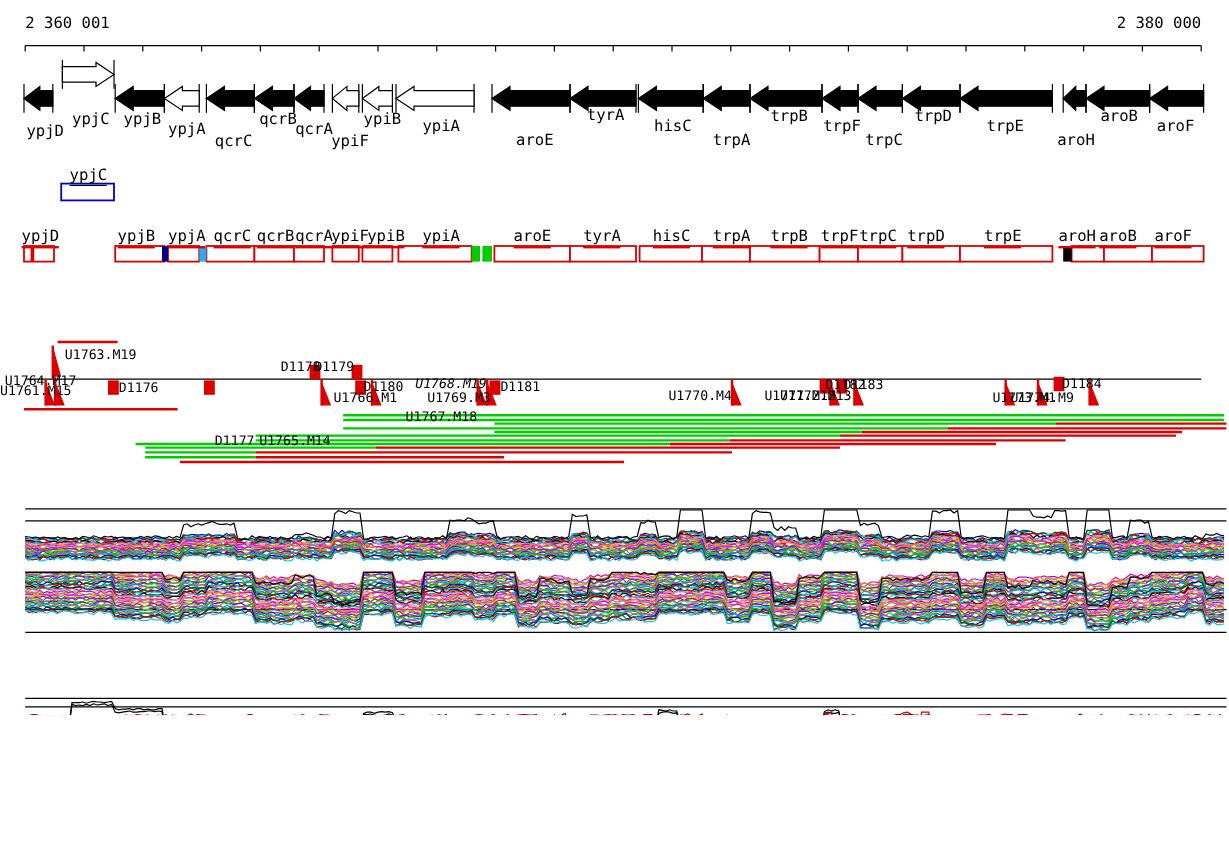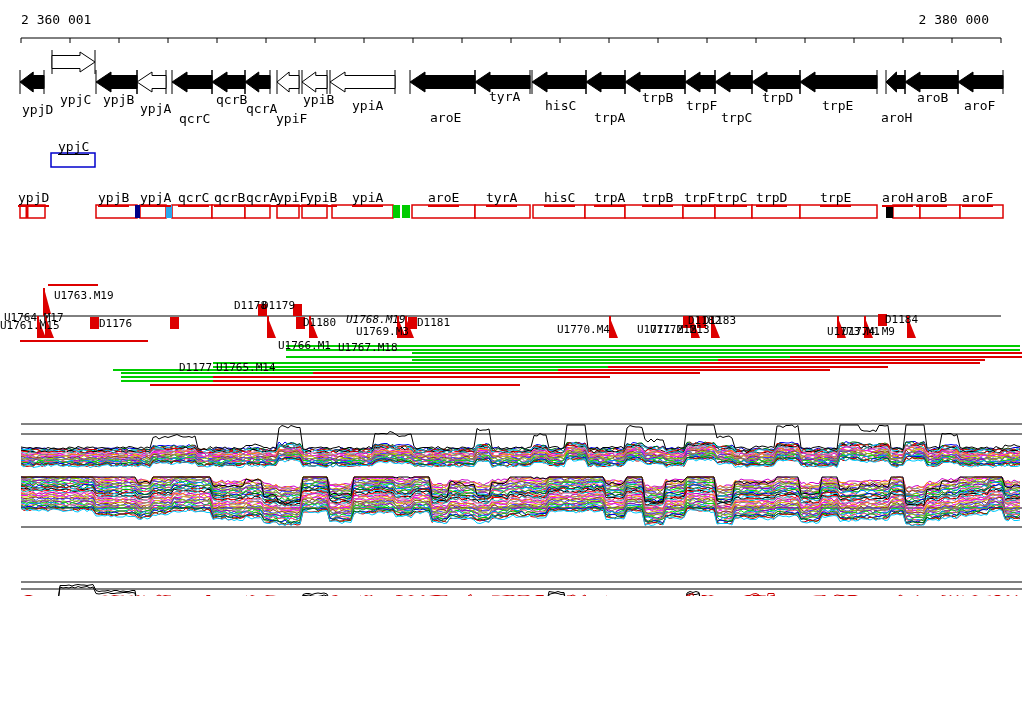--- a/index.html
+++ b/index.html
@@ -11,21 +11,21 @@
   .small{font-size:11px;line-height:11px;}
   .redline{border-bottom:2px solid #dd0000;padding-bottom:1px;}
   .underl{border-bottom:1px solid #000;padding-bottom:1px;}
   .coord{font:13px "DejaVu Sans Mono",monospace;}
 </style>
 </head>
 <body>
 
 <div class="stage">
   <span class="lb coord" style="left:21px;top:12px">2 360 001</span>
-  <span class="lb coord" style="left:auto;right:35px;top:12px">2 380 000</span>
+  <span class="lb coord" style="left:auto;right:23px;top:12px">2 380 000</span>
   <svg id="scene" width="1024" height="714">
       <line x1="21" y1="38" x2="1001" y2="38" stroke="#000" stroke-width="1"></line>
       <line x1="21" y1="38" x2="21" y2="43" stroke="#000" stroke-width="1"></line>
       <line x1="70" y1="38" x2="70" y2="43" stroke="#000" stroke-width="1"></line>
       <line x1="119" y1="38" x2="119" y2="43" stroke="#000" stroke-width="1"></line>
       <line x1="168" y1="38" x2="168" y2="43" stroke="#000" stroke-width="1"></line>
       <line x1="217" y1="38" x2="217" y2="43" stroke="#000" stroke-width="1"></line>
       <line x1="266" y1="38" x2="266" y2="43" stroke="#000" stroke-width="1"></line>
       <line x1="315" y1="38" x2="315" y2="43" stroke="#000" stroke-width="1"></line>
       <line x1="364" y1="38" x2="364" y2="43" stroke="#000" stroke-width="1"></line>
@@ -332,21 +332,21 @@
       <span class="lb redline" style="left: 916px; top: 191px;">aroB</span>
       <span class="lb redline" style="left: 962px; top: 191px;">aroF</span>
       <span class="lb small" style="left: 54px; top: 290px;">U1763.M19</span>
       <span class="lb small" style="left: 0px; top: 320px;">U1761.M15</span>
       <span class="lb small" style="left: 4px; top: 312px;">U1764.M17</span>
       <span class="lb small" style="left: 99px; top: 318px;">D1176</span>
       <span class="lb small" style="left: 179px; top: 318px; margin-top: 44px;">D1177</span>
       <span class="lb small" style="left: 234px; top: 300px;">D1178</span>
       <span class="lb small" style="left: 262px; top: 300px;">D1179</span>
       <span class="lb small" style="left: 216px; top: 326px; margin-top: 36px;">U1765.M14</span>
-      <span class="lb small" style="left: 278px; top: 340px;">U1766.M1</span>
+      <span class="lb small" style="left: 278px; top: 326px;">U1766.M1</span>
       <span class="lb small" style="left: 303px; top: 317px;">D1180</span>
       <span class="lb small" style="left: 338px; top: 326px; margin-top: 16px;">U1767.M18</span>
       <span class="lb small" style="left: 346px; top: 314px; font-style: italic;">U1768.M19</span>
       <span class="lb small" style="left: 356px; top: 326px;">U1769.M3</span>
       <span class="lb small" style="left: 417px; top: 317px;">D1181</span>
       <span class="lb small" style="left: 557px; top: 324px;">U1770.M4</span>
       <span class="lb small" style="left: 637px; top: 324px;">U1771.M12</span>
       <span class="lb small" style="left: 650px; top: 324px;">U1772.M13</span>
       <span class="lb small" style="left: 688px; top: 315px;">D1182</span>
       <span class="lb small" style="left: 703px; top: 315px;">D1183</span>

